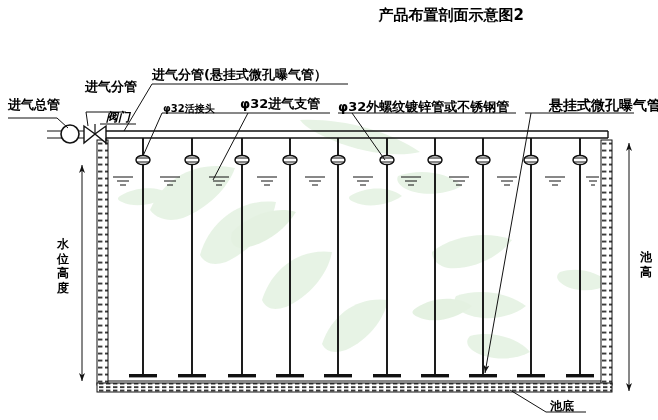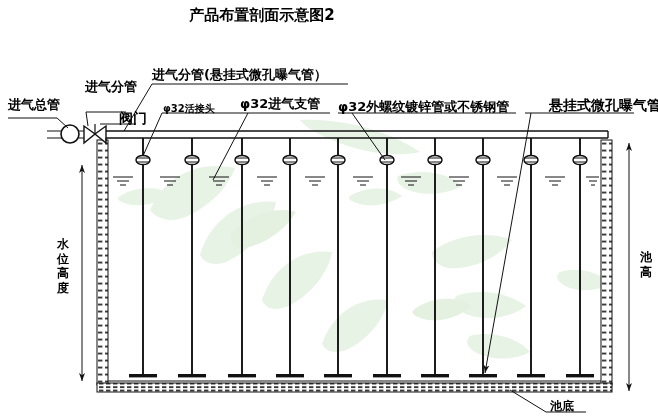--- a/index.html
+++ b/index.html
@@ -24,21 +24,21 @@
     font-family:"DejaVu Sans","Liberation Sans",sans-serif;
     font-weight:bold;
     color:#000;
     line-height:1.22;
     text-align:center;
     width:14px;
   }
   #title{
     position:absolute;
     left:0;top:6px;width:524px;
-    text-align:center;
+    text-align:right;
     font-size:15px;
     font-weight:bold;
     color:#000;
     font-family:"DejaVu Sans","Liberation Sans",sans-serif;
   }
 </style>
 </head>
 <body>
 
 <div id="title">产品布置剖面示意图2</div>
@@ -319,21 +319,21 @@
 
     <path d="M546,412 L510,390"></path>
     <path d="M546,412 L586,412"></path>
   </g>
 </svg>
 
 <div class="lbl" style="left:8px;top:98px;font-size:13px;">进气总管</div>
 
 <div class="lbl" style="left:85px;top:80px;font-size:13px;">进气分管</div>
 
-<div class="lbl" style="left:119px;top:111px;font-size:14px;">阀门</div>
+<div class="lbl" style="left:106px;top:111px;font-size:12px;font-style:italic;">阀门</div>
 
 <div class="lbl" style="left:152px;top:68px;font-size:13px;">进气分管(悬挂式微孔曝气管）</div>
 
 <div class="lbl" style="left:163px;top:104px;font-size:10px;">φ32活接头</div>
 
 <div class="lbl" style="left:240px;top:97px;font-size:13px;">φ32进气支管</div>
 
 <div class="lbl" style="left:338px;top:100px;font-size:13px;">φ32外螺纹镀锌管或不锈钢管</div>
 
 <div class="lbl" style="left:549px;top:98px;font-size:14px;">悬挂式微孔曝气管</div>

